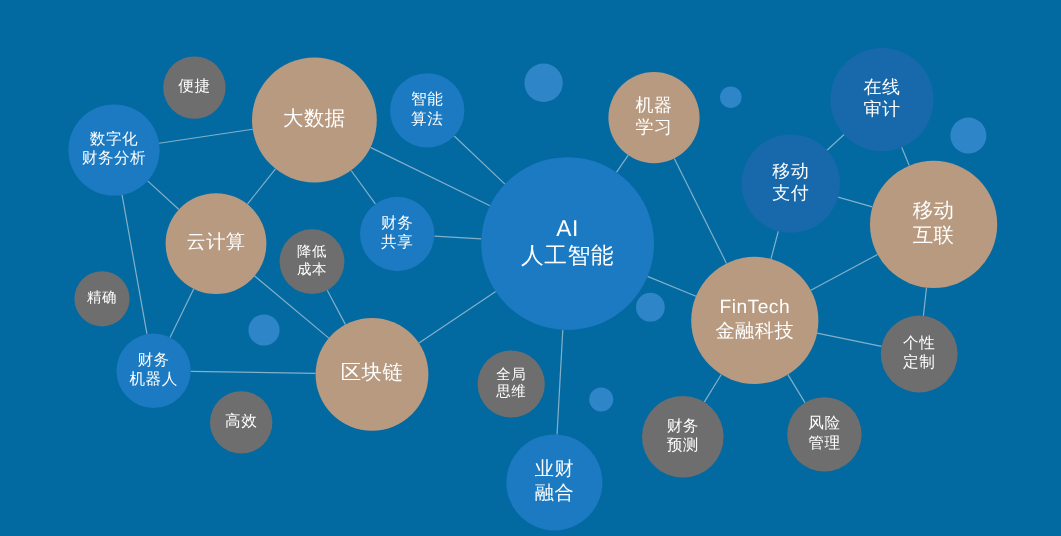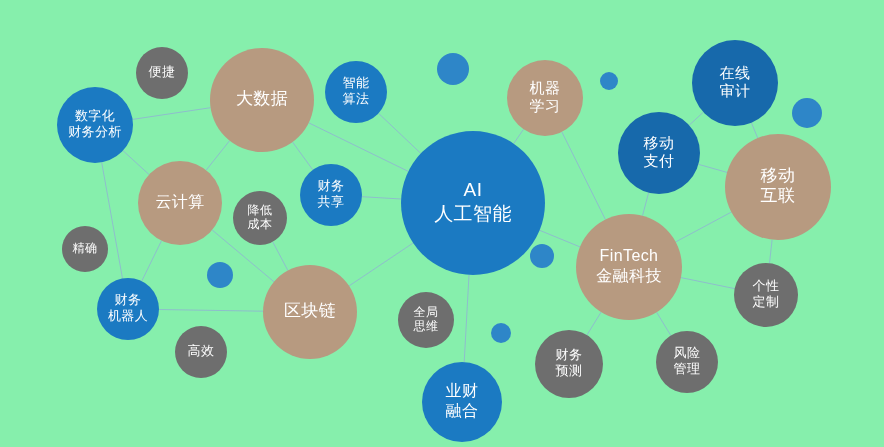--- a/index.html
+++ b/index.html
@@ -8,21 +8,21 @@
     padding: 0;
     background: #ffffff;
   }
   body {
     font-family: "Liberation Sans", "DejaVu Sans", sans-serif;
   }
   #canvas-wrap {
     position: relative;
     width: 884px;
     height: 447px;
-    background: #86efac;
+    background: #0369a1;
     overflow: hidden;
   }
   #diagram-svg {
     position: absolute;
     left: 0;
     top: 0;
     width: 884px;
     height: 447px;
     display: block;
   }

